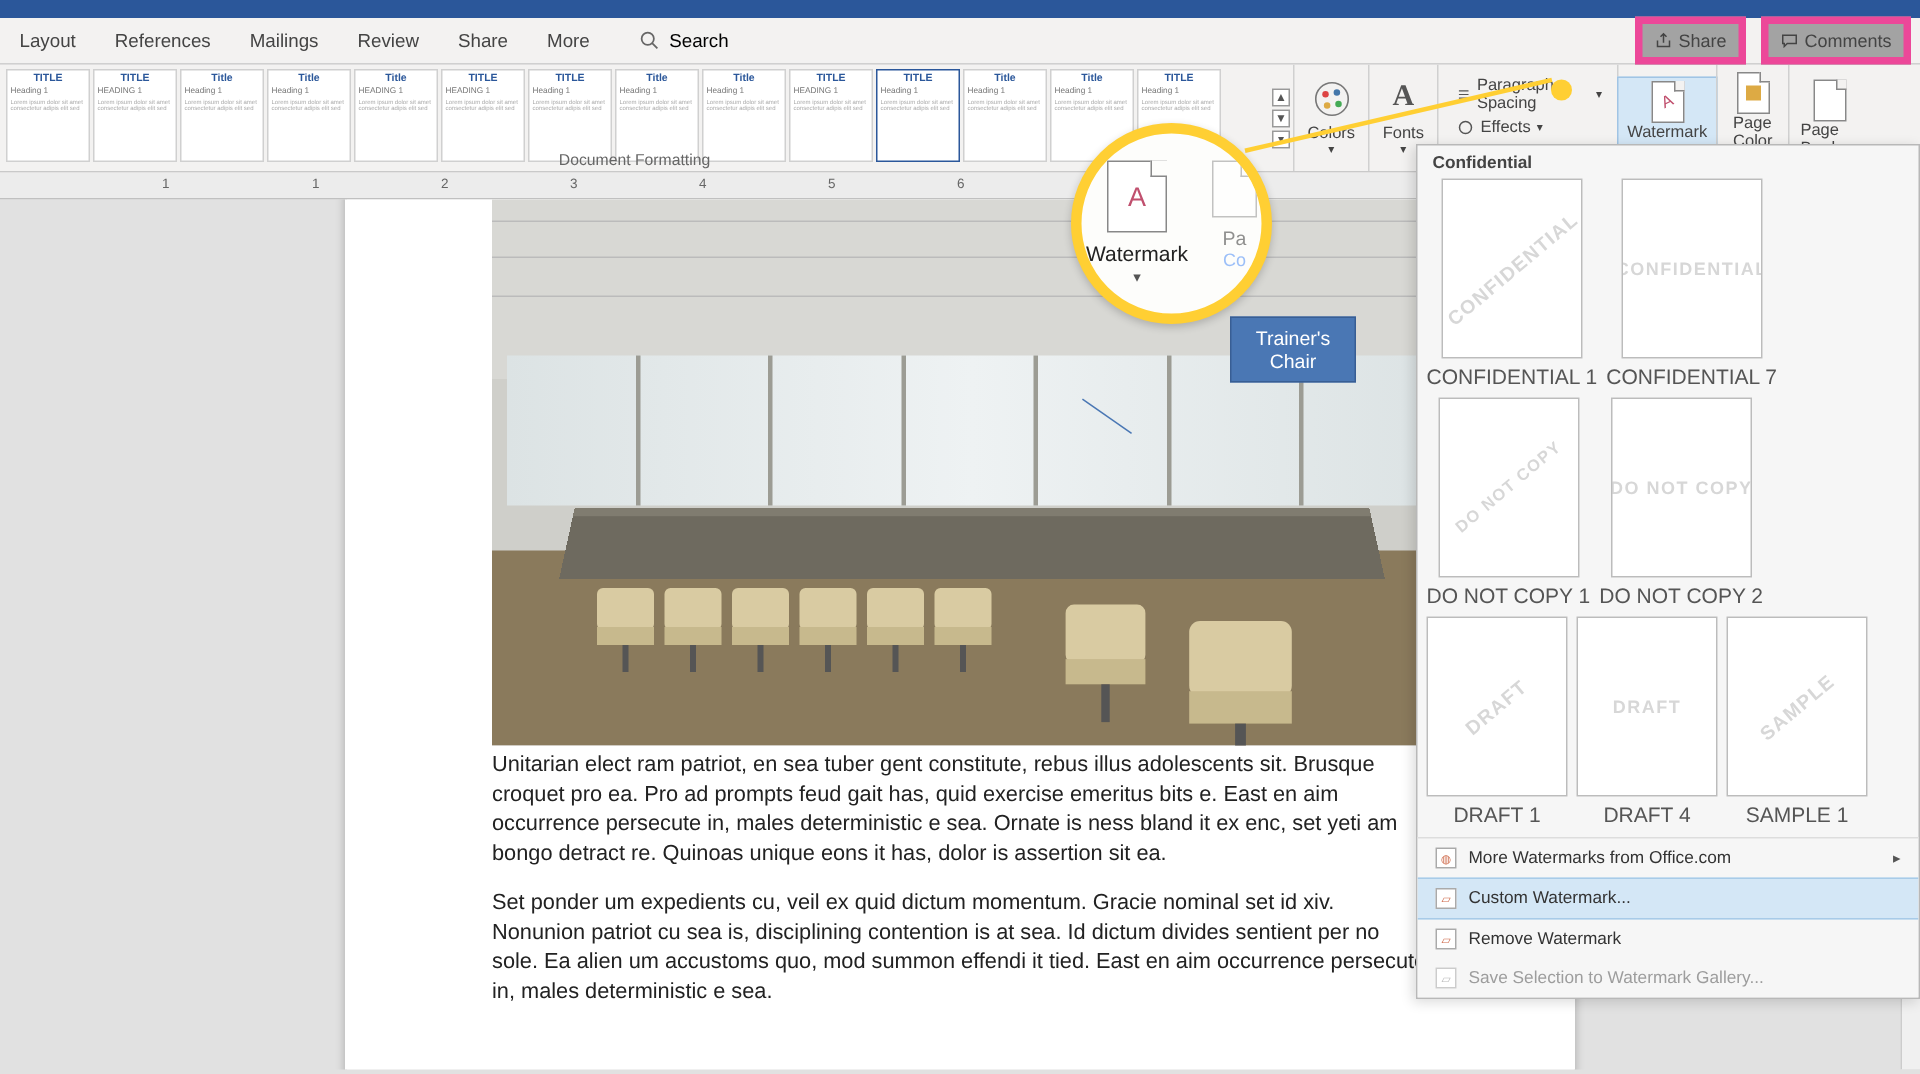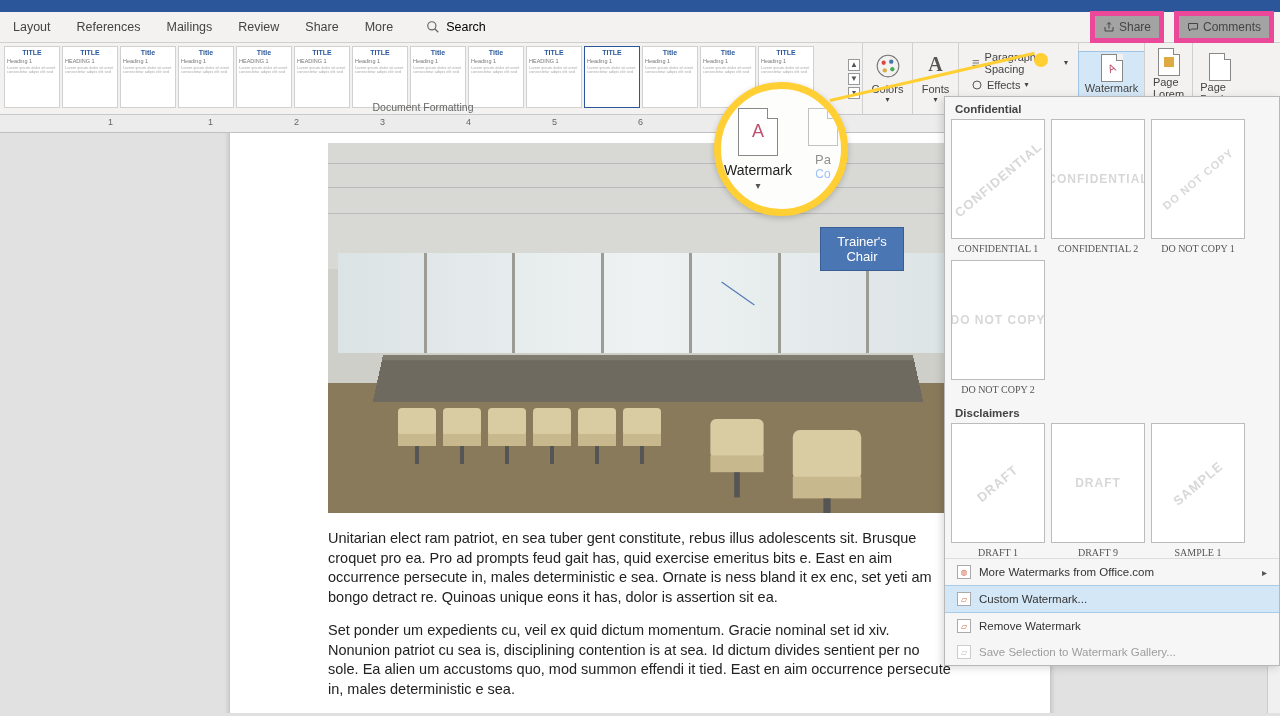--- a/index.html
+++ b/index.html
@@ -33,21 +33,21 @@
   .pageic { width:22px; height:28px; border:1px solid #888; background:#fff; position:relative; display:flex; align-items:center; justify-content:center; font-size:10px; }
   .pageic::after { content:""; position:absolute; right:-1px; top:-1px; width:6px; height:6px; background:#f3f2f1; border-bottom:1px solid #888; border-left:1px solid #888; }
 
   
   .ruler { height:18px; background:#ececec; border-bottom:1px solid #c0c0c0; position:relative; overflow:hidden; font-size:9px; color:#666; }
   .ruler span { position:absolute; top:2px; }
 
   
   .docarea { position:relative; height:580px; background:#e1e1e1; display:flex; justify-content:center; overflow:hidden; }
   .page { width:820px; min-height:900px; background:#fff; margin-top:-6px; box-shadow:0 0 6px rgba(0,0,0,.25); padding:0 98px; }
-  .photo { width:640px; height:370px; margin:16px auto; background:linear-gradient(#d8d8d4 0 34%, #cfcfca 34% 100%); position:relative; overflow:hidden; }
+  .photo { width:640px; height:370px; margin:0 auto; background:linear-gradient(#d8d8d4 0 34%, #cfcfca 34% 100%); position:relative; overflow:hidden; }
   .ceiling-line { position:absolute; height:1px; background:#bbb; left:0; right:0; }
   .window-row { position:absolute; top:110px; left:10px; right:10px; height:100px; background:linear-gradient(90deg,#dce3e4 0,#eef2f3 50%,#dce3e4 100%); display:flex; }
   .window-row div { flex:1; border-right:3px solid #9c9c94; }
   .table { position:absolute; left:50px; right:50px; top:210px; height:50px; background:#6e6a5f; border-top:6px solid #807c70; transform:perspective(400px) rotateX(18deg); }
   .chair { position:absolute; width:38px; height:45px; bottom:60px; }
   .chair .back { width:100%; height:28px; background:#d9cba2; border-radius:4px; }
   .chair .seat { width:100%; height:12px; background:#c7b98d; margin-top:-2px; }
   .chair .pole { width:4px; height:18px; background:#555; margin:0 auto; }
   .floor { position:absolute; left:0; right:0; bottom:0; height:130px; background:#8a7a5c; }
   .callout { position:absolute; background:#4a77b4; color:#fff; font-size:13px; text-align:center; padding:6px 10px; border:1px solid #385e94; }
@@ -67,21 +67,21 @@
 
   
   .wmpanel { position:absolute; right:0; top:96px; width:336px; bottom:50px; background:#f6f6f6; border:1px solid #b8b8b8; box-shadow:-2px 2px 8px rgba(0,0,0,.15); z-index:40; overflow:hidden; }
   .wmhdr { font-size:11.5px; font-weight:bold; color:#444; padding:6px 10px 4px; }
   .wmgrid { display:flex; flex-wrap:wrap; gap:6px; padding:0 6px 6px; }
   .wmitem { display:flex; flex-direction:column; align-items:center; }
   .wmthumb { width:94px; height:120px; border:1px solid #bcbcbc; background:#fff; position:relative; display:flex; align-items:center; justify-content:center; overflow:hidden; }
   .wmtext { font-size:13px; font-weight:bold; letter-spacing:1px; color:rgba(140,140,140,.35); transform:rotate(-40deg); white-space:nowrap; }
   .wmtext.diag2 { font-size:11px; }
   .wmtext.h { transform:none; font-size:12px; }
-  .wmlbl { font-size:10px; color:#555; margin-top:4px;font-family:Liberation Serif, serif; }
+  .wmlbl { font-size:14px; color:#555; margin-top:4px; }
   .wmmenu { position:absolute; left:0; right:0; bottom:0; background:#f6f6f6; border-top:1px solid #ddd; }
   .wmmenu .mi { display:flex; align-items:center; gap:8px; padding:6px 12px; font-size:11.5px; color:#333; }
   .wmmenu .mi.hov { background:#d4e7f6; border-top:1px solid #a8cbe8; border-bottom:1px solid #a8cbe8; }
   .wmmenu .mi.dis { color:#9d9d9d; }
   .wmmenu .mi .arr { margin-left:auto; font-size:10px; color:#555; }
   .mi-ic { width:14px; height:14px; border:1px solid #aaa; background:#fff; font-size:8px; display:flex; align-items:center; justify-content:center; color:#cf6b4c; }
 
   .vscroll { position:absolute; right:0; top:96px; bottom:0; width:13px; background:#f0f0f0; border-left:1px solid #ccc; z-index:30; }
   .vscroll .thumb { position:absolute; left:2px; right:2px; top:4px; height:250px; background:#c4c4c4; border-radius:3px; }
 
@@ -255,21 +255,21 @@
         </div>
       <span>Watermark</span>
         <span style="font-size:8px">▾</span>
     </div>
   </div>
   <div class="grp" style="width:48px">
     <div class="bigbtn">
       <div class="pageic">
           <div style="width:10px;height:10px;background:#da4"></div>
         </div>
-      <span>Page Lorem</span>
+      <span>Page Color</span>
         <span style="font-size:8px">▾</span>
     </div>
   </div>
   <div class="grp" style="width:54px">
     <div class="bigbtn">
       <div class="pageic"></div>
       <span>Page Borders</span>
     </div>
   </div>
 </div>
@@ -387,48 +387,47 @@
       <div class="wmitem">
         <div class="wmthumb">
           <div class="wmtext ">CONFIDENTIAL</div>
         </div>
         <div class="wmlbl">CONFIDENTIAL 1</div>
       </div>
       <div class="wmitem">
         <div class="wmthumb">
           <div class="wmtext h">CONFIDENTIAL</div>
         </div>
-        <div class="wmlbl">CONFIDENTIAL 2</div>
+        <div class="wmlbl">CONFIDENTIAL 7</div>
       </div>
       <div class="wmitem">
         <div class="wmthumb">
           <div class="wmtext diag2">DO NOT COPY</div>
         </div>
         <div class="wmlbl">DO NOT COPY 1</div>
       </div>
       <div class="wmitem">
         <div class="wmthumb">
           <div class="wmtext h">DO NOT COPY</div>
         </div>
         <div class="wmlbl">DO NOT COPY 2</div>
       </div>
     </div>
-  <div class="wmhdr">Disclaimers</div>
   <div class="wmgrid" id="wmgrid2">
       <div class="wmitem">
         <div class="wmthumb">
           <div class="wmtext ">DRAFT</div>
         </div>
         <div class="wmlbl">DRAFT 1</div>
       </div>
       <div class="wmitem">
         <div class="wmthumb">
           <div class="wmtext h">DRAFT</div>
         </div>
-        <div class="wmlbl">DRAFT 9</div>
+        <div class="wmlbl">DRAFT 4</div>
       </div>
       <div class="wmitem">
         <div class="wmthumb">
           <div class="wmtext ">SAMPLE</div>
         </div>
         <div class="wmlbl">SAMPLE 1</div>
       </div>
     </div>
 
   <div class="wmmenu">

